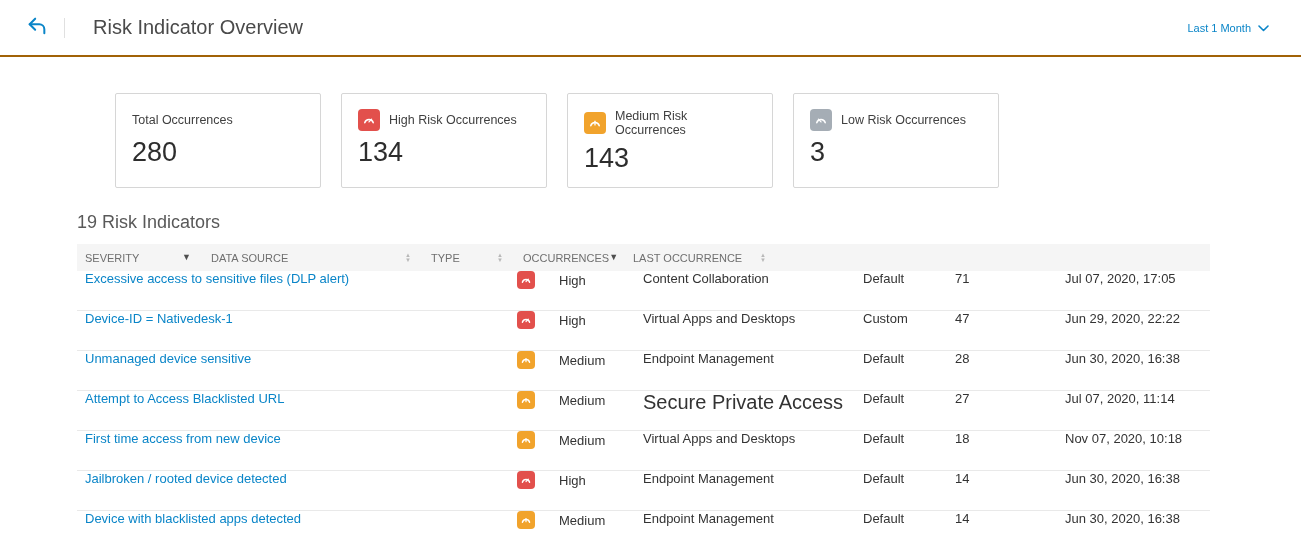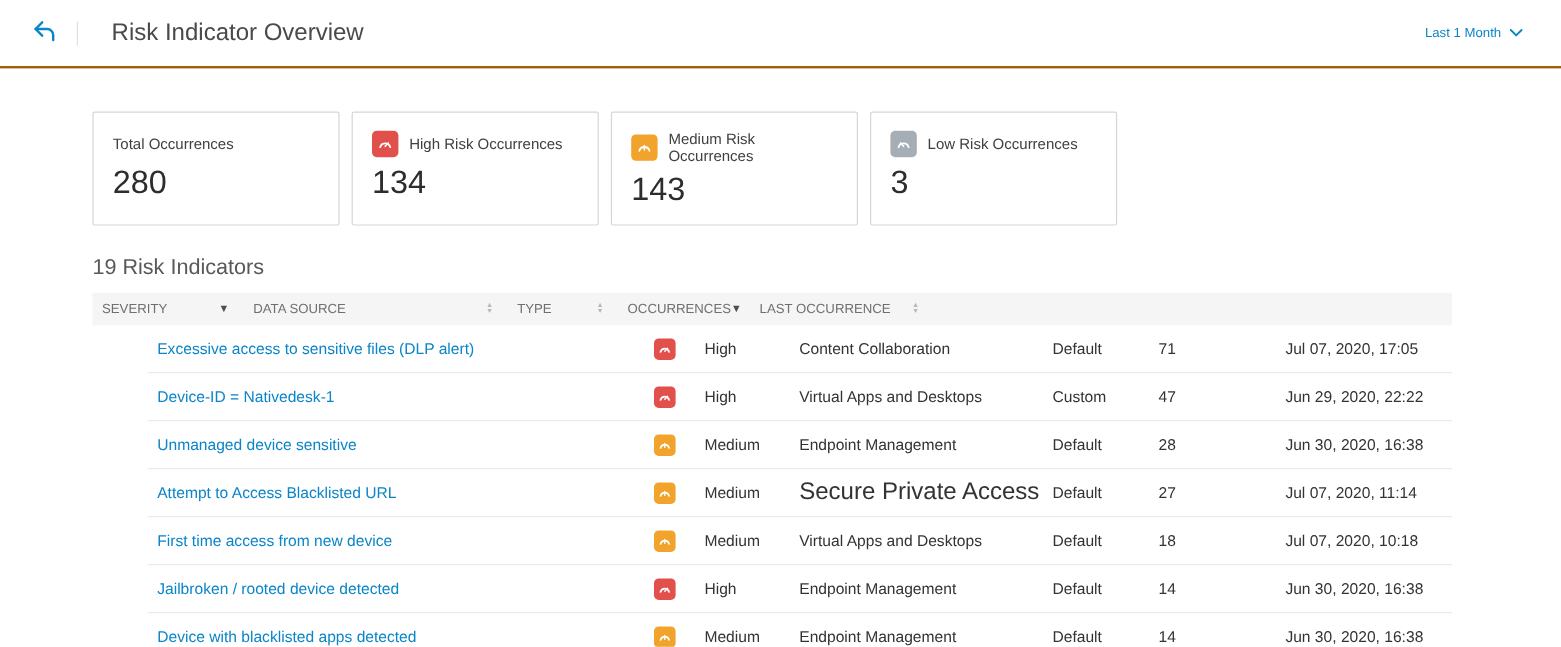--- a/index.html
+++ b/index.html
@@ -9,34 +9,34 @@
   .topbar { height: 57px; display: flex; align-items: center; padding: 0 24px 0 20px; border-bottom: 2px solid #a16207; background: #fff; }
   .back-btn { width: 34px; height: 34px; display: flex; align-items: center; justify-content: center; cursor: pointer; background: none; border: none; }
   .topbar-divider { width: 1px; height: 20px; background: #e0e0e0; margin: 0 0 0 10px; }
   .page-title { font-size: 20px; color: #4a4a4a; font-weight: 400; margin-left: 28px; }
   .topbar-spacer { flex: 1; }
   .time-filter { display: flex; align-items: center; gap: 7px; color: #0a85c8; font-size: 11px; cursor: pointer; padding: 4px 8px; }
 
   
   .main { padding: 36px 0 0 77px; }
 
-  .cards { display: flex; gap: 10px; }
+  .cards { display: flex; gap: 20px; margin-left: 38px; }
   .card { width: 206px; height: 95px; border: 1px solid #d6d6d6; border-radius: 2px; padding: 15px 16px; background: #fff; }
   .card-head { display: flex; align-items: center; gap: 9px; min-height: 22px; }
   .card-label { font-size: 12.5px; color: #404040; }
   .card-value { font-size: 27px; color: #2d2d2d; margin-top: 6px; font-weight: 400; }
   .gauge-badge { width: 22px; height: 22px; border-radius: 4px; display: inline-flex; align-items: center; justify-content: center; flex: 0 0 auto; }
 
   .table-caption { margin-top: 24px; font-size: 18px; color: #595959; }
 
   
   .table { margin-top: 11px; width: 1133px; }
   .thead { display: flex; align-items: center; background: #f5f5f5; height: 27px; }
   .th { display: flex; align-items: center; justify-content: space-between; font-size: 11px; color: #6f6f6f; padding: 0 12px 0 8px; cursor: pointer; height: 100%; }
-  .tr { display: flex; align-items: center; height: 40px; border-bottom: 1px solid #e9e9e9; margin-left: 46px; }
+  .tr { display: flex; align-items: flex-start; height: 40px; border-bottom: 1px solid #e9e9e9; }
   .td { padding-left: 8px; font-size: 13px; color: #333; }
 
   .col-name { width: 432px; }
   .col-severity { width: 126px; }
   .col-source { width: 220px; }
   .col-type { width: 92px; }
   .col-occ { width: 110px; }
   .col-last { width: 153px; }
 
   .name-link { color: #0a85c8; text-decoration: none; cursor: pointer; font-size: 13px; }
@@ -235,21 +235,21 @@
           <svg width="12" height="12" viewBox="0 0 16 16" fill="none" stroke="#fff" stroke-linecap="round">
               <path d="M3.2 11 A5 5 0 0 1 12.8 11" stroke-width="1.9"></path>
               <line x1="8" y1="10.2" x2="8" y2="6" stroke-width="1.6"></line>
             </svg>
         </span>
         <span>Medium</span>
       </div>
       <div class="td col-source">Virtual Apps and Desktops</div>
       <div class="td col-type">Default</div>
       <div class="td col-occ">18</div>
-      <div class="td col-last">Jul 07, 2020, 10:18</div>
+      <div class="td col-last">Nov 07, 2020, 10:18</div>
     </div>
 
     <div class="tr">
       <div class="td col-name"><a class="name-link">Jailbroken / rooted device detected</a></div>
       <div class="td col-severity sev-cell">
         <span class="sev-icon" style="background: rgb(226, 80, 76);">
           <svg width="12" height="12" viewBox="0 0 16 16" fill="none" stroke="#fff" stroke-linecap="round">
               <path d="M3.2 11 A5 5 0 0 1 12.8 11" stroke-width="1.9"></path>
               <line x1="8" y1="10.2" x2="11" y2="7" stroke-width="1.6"></line>
             </svg>

